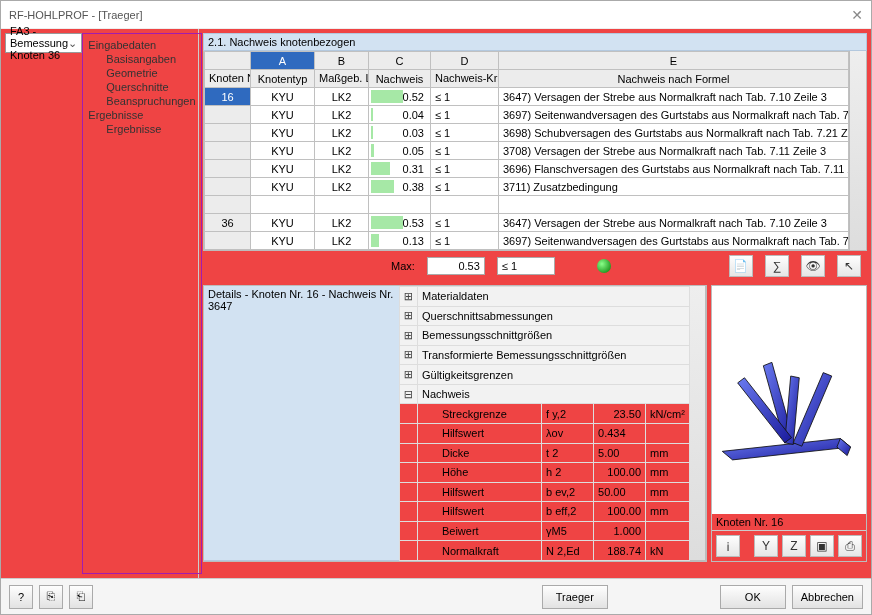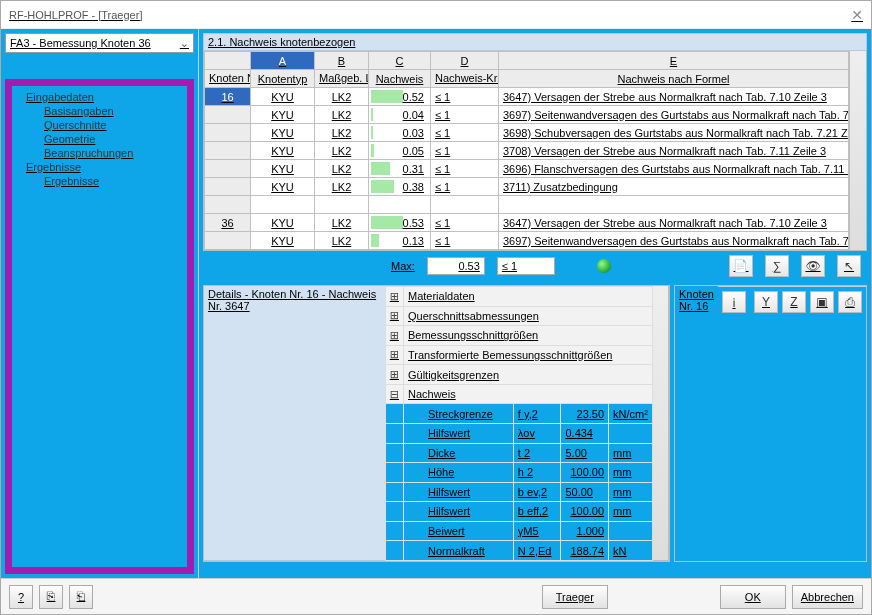--- a/index.html
+++ b/index.html
@@ -1,27 +1,27 @@
 <!DOCTYPE html>
 <html><head>
 <meta charset="utf-8">
 <style>
   * { box-sizing: border-box; margin: 0; padding: 0; }
   html, body { width: 872px; height: 615px; font-family: "Segoe UI", Tahoma, sans-serif; font-size: 11px; background: #fff; color: #000; overflow: hidden; }
-  .window { width: 872px; height: 615px; border: 1px solid #aaa; background: #0ea5e9; display: flex; flex-direction: column; text-decoration: underline; }
+  .window { width: 872px; height: 615px; border: 1px solid #aaa; background: #ef4444; display: flex; flex-direction: column; }
   .titlebar { height: 28px; background: #fff; display: flex; align-items: center; padding: 0 8px; color: #555; border-bottom: 1px solid #eee; }
   .titlebar .title { flex: 1; }
   .titlebar .close { font-size: 14px; color: #888; cursor: default; }
   .menubar { height: 22px; background: #f5f5f5; border-bottom: 1px solid #ccc; display: flex; align-items: center; padding: 0 6px; gap: 12px; }
   .menubar span { cursor: default; }
   .workarea { flex: 1; display: flex; min-height: 0; }
-  .sidebar { width: 198px; border-right: 1px solid #ccc; display: flex; flex-direction: column; padding: 4px; gap: 20px; }
+  .sidebar { width: 198px; border-right: 1px solid #ccc; display: flex; padding: 4px; }
   .combo { border: 1px solid #999; height: 20px; display: flex; align-items: center; padding: 0 4px; background: #fff; margin-bottom: 6px; }
   .combo .chev { margin-left: auto; color: #555; }
-  .tree { border: 7px solid #a21caf; flex: 1; padding: 4px 12px; color: #333; }
+  .tree { border: 1px solid #a21caf; flex: 1; padding: 4px 3px; color: #333; }
   .tree .node { padding: 1px 2px; }
   .tree .child { padding-left: 20px; }
   .content { flex: 1; display: flex; flex-direction: column; padding: 4px 4px 16px 4px; min-width: 0; }
   .section-title { background: #D2E2F2; border: 1px solid #B3C8DE; padding: 2px 4px; font-weight: normal; }
   .grid-wrap { display: flex; min-height: 0; }
   .grid { border: 1px solid #bcbcbc; border-top: none; flex: 1; }
   .grid table { border-collapse: collapse; width: 100%; table-layout: fixed; }
   .grid th, .grid td { border: 1px solid #c0c0c0; padding: 1px 4px; height: 18px; text-align: center; background: #fff; white-space: nowrap; overflow: hidden; }
   .grid th { background: #ECECEC; font-weight: normal; }
   .grid th.sel { background: #2f6abf; color: #fff; }
@@ -37,21 +37,21 @@
   .iconbtn { width: 24px; height: 22px; border: 1px solid #bbb; background: linear-gradient(#fefefe,#e6e6e6); display: inline-flex; align-items: center; justify-content: center; font-size: 12px; color: #333; }
   .lower { display: flex; gap: 4px; flex: 1; min-height: 0; margin-top: 4px; }
   .details { flex: 1; border: 1px solid #bcbcbc; display: flex; flex-direction: row; min-height: 0; }
   .details .hdr { background: #D2E2F2; padding: 2px 4px; border-bottom: 1px solid #B3C8DE; }
   .details .body { display: flex; min-height: 0; }
   .details table { border-collapse: collapse; width: 100%; }
   .details td { border: 1px solid #ddd; padding: 1px 4px; height: 17px; white-space: nowrap; }
   .details .expand { width: 14px; text-align: center; color: #444; }
   .details .group td { background: #f2f2f2; }
   .details .indent { padding-left: 24px; }
-  .viewer { width: 193px; border: 1px solid #bcbcbc; display: flex; }
+  .viewer { width: 156px; border: 1px solid #bcbcbc; display: flex; flex-direction: column; }
   .viewer .canvas { flex: 1; background: #fff; position: relative; overflow: hidden; }
   .viewer-caption { padding: 2px 4px; font-size: 11px; }
   .viewer-toolbar { display: flex; gap: 4px; padding: 4px; border-top: 1px solid #ccc; }
   .bottombar { height: 36px; display: flex; align-items: center; padding: 4px 8px; gap: 6px; border-top: 1px solid #ccc; background: #f5f5f5; }
   .bottombar .spacer { flex: 1; }
   .btn { min-width: 66px; height: 24px; border: 1px solid #aaa; background: linear-gradient(#fefefe,#e2e2e2); padding: 0 8px; display: inline-flex; align-items: center; justify-content: center; }
   .toolbtn { width: 24px; height: 24px; border: 1px solid #aaa; background: linear-gradient(#fefefe,#e2e2e2); display: inline-flex; align-items: center; justify-content: center; }
 </style>
 </head>
 <body>
@@ -63,22 +63,22 @@
   </div>
   <div class="workarea">
     <div class="sidebar">
       <div class="combo">
         <span>FA3 - Bemessung Knoten 36</span>
         <span class="chev">⌄</span>
       </div>
       <div class="tree">
         <div class="node">Eingabedaten</div>
         <div class="node child">Basisangaben</div>
+        <div class="node child">Geometrie</div>
         <div class="node child">Querschnitte</div>
-        <div class="node child">Geometrie</div>
         <div class="node child">Beanspruchungen</div>
         <div class="node">Ergebnisse</div>
         <div class="node child">Ergebnisse</div>
       </div>
     </div>
     <div class="content">
       <div class="section-title">2.1. Nachweis knotenbezogen</div>
       <div class="grid-wrap">
         <div class="grid">
           <table>

